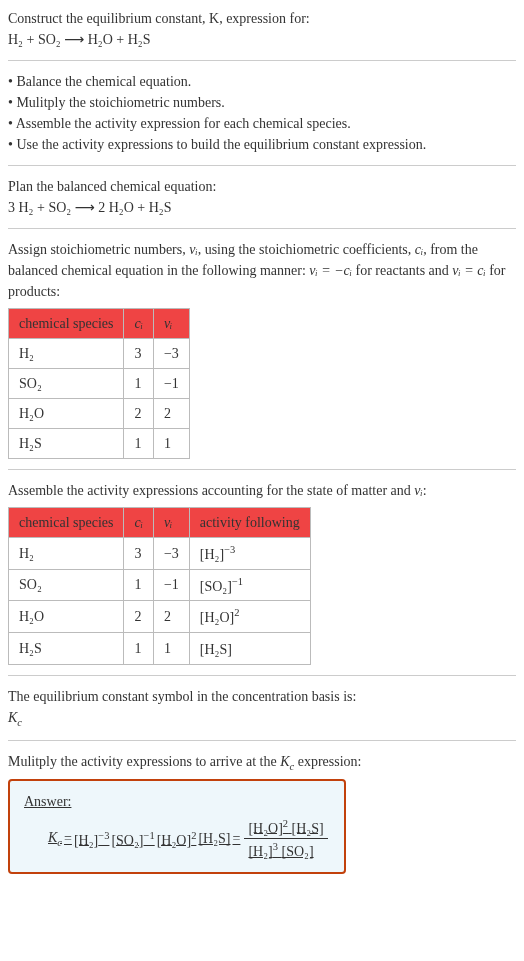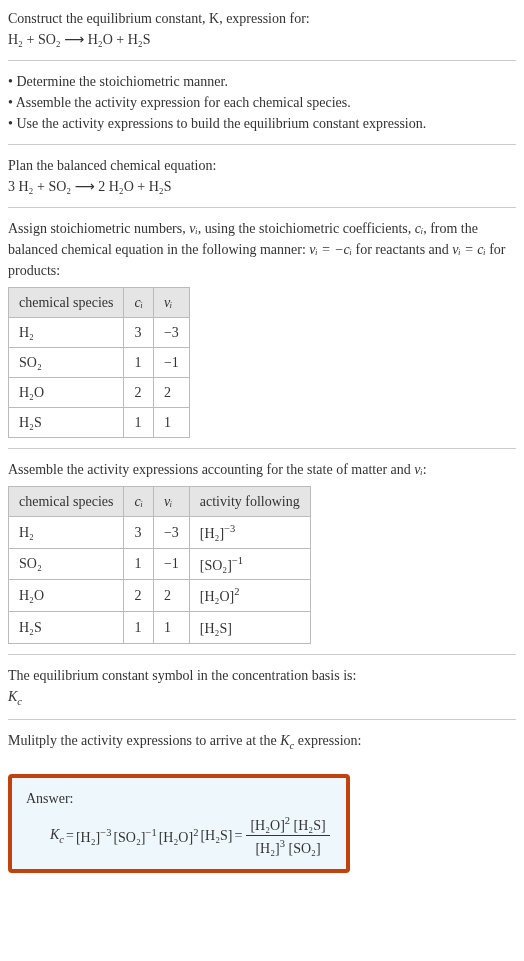--- a/index.html
+++ b/index.html
@@ -23,38 +23,39 @@
     border-collapse: collapse;
     margin: 6px 0;
   }
   table th, table td {
     border: 1px solid #bbb;
     padding: 4px 10px;
     text-align: left;
     font-weight: normal;
   }
   table th {
-    background: #e5e5e5;
+    background: #ef4444;
   }
   .answer-box {
     background: #eef7fb;
-    border: 4px solid #c2410c;
+    border: 2px solid #c2410c;
     border-radius: 4px;
     padding: 10px 14px;
-    margin-top: 20px;
+    margin-top: 4px;
     display: inline-block;
+    text-decoration: underline;
   }
   sub { font-size: 0.75em; }
   sup { font-size: 0.75em; }
   .sub-i { font-style: italic; }
   .nowrap { white-space: nowrap; }
   .frac {
     display: inline-block;
     vertical-align: middle;
-    text-align: center;
+    text-align: left;
     margin: 0 2px;
   }
   .frac .num {
     display: block;
     border-bottom: 1px solid #333;
     padding: 0 4px;
   }
   .frac .den {
     display: block;
     padding: 0 4px;
@@ -69,21 +70,22 @@
 </head>
 <body>
 
 <div class="section">
   <div>Construct the equilibrium constant, K, expression for:</div>
   <div>H₂ + SO₂ ⟶ H₂O + H₂S</div>
 </div>
 <hr>
 
 <div class="section">
-  <div>• Determine the stoichiometric manner.</div>
+  <div>• Balance the chemical equation.</div>
+  <div>• Mulitply the stoichiometric numbers.</div>
   <div>• Assemble the activity expression for each chemical species.</div>
   <div>• Use the activity expressions to build the equilibrium constant expression.</div>
 </div>
 <hr>
 
 <div class="section">
   <div>Plan the balanced chemical equation:</div>
   <div>3 H₂ + SO₂ ⟶ 2 H₂O + H₂S</div>
 </div>
 <hr>

